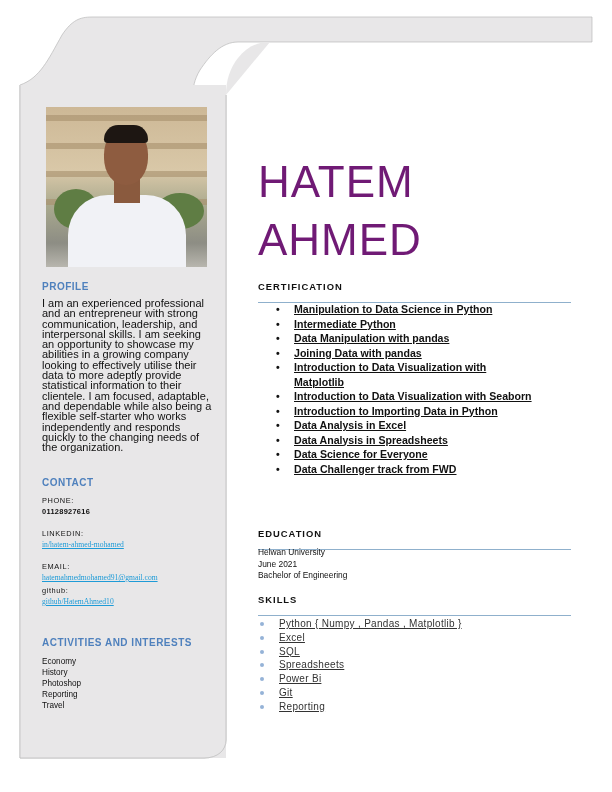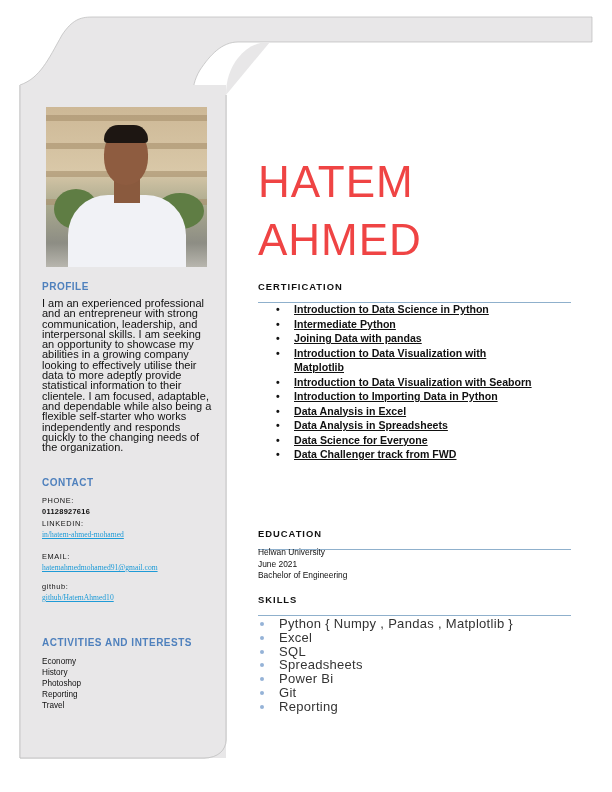--- a/index.html
+++ b/index.html
@@ -21,33 +21,33 @@
   .photo .hair { position: absolute; left: 58px; top: 18px; width: 44px; height: 18px; background: #1d1612; border-radius: 22px 22px 6px 6px; }
 
   .left { position: absolute; left: 42px; width: 172px; }
   .side-heading { color: #4f81bd; font-weight: bold; font-size: 10px; letter-spacing: .5px; }
   .profile-text { font-size: 11px; line-height: 10.3px; color: #111; }
   .contact-label { font-size: 7.4px; letter-spacing: .6px; color: #111; }
   .contact-value { font-size: 7.4px; color: #111; letter-spacing: .3px; }
   .contact-link { font-size: 7.6px; color: #1e9bd7; text-decoration: underline; font-family: Liberation Serif, serif; }
   .interest { font-size: 8.2px; line-height: 11px; color: #111; }
 
-  .name { position: absolute; left: 258px; font-size: 44px; line-height: 50px; letter-spacing: 1px; color: #ef4444; font-weight: normal; }
+  .name { position: absolute; left: 258px; font-size: 44px; line-height: 50px; letter-spacing: 1px; color: #701a75; font-weight: normal; }
 
   .sec-head { position: absolute; left: 258px; width: 313px; border-bottom: 1px solid #8fb0cc; font-weight: bold; font-size: 9.4px; letter-spacing: 1px; padding-bottom: 10px; color: #111; }
 
   .cert-list { position: absolute; left: 276px; top: 302px; width: 300px; list-style: none; }
   .cert-list li { position: relative; padding-left: 18px; font-size: 10.6px; line-height: 14.5px; font-weight: bold; }
   .cert-list li::before { content: "•"; position: absolute; left: 0; top: 0; font-weight: bold; }
   .cert-list a { color: #111; text-decoration: underline; }
 
   .edu { position: absolute; left: 258px; top: 547px; font-size: 8.4px; line-height: 11.6px; color: #111; }
 
   .skill-list { position: absolute; left: 260px; top: 617px; list-style: none; }
-  .skill-list li { position: relative; padding-left: 19px; font-size: 13px; line-height: 13.8px; color: #333; letter-spacing: .3px; }
+  .skill-list li { position: relative; padding-left: 19px; font-size: 10px; line-height: 13.8px; color: #333; letter-spacing: .3px; text-decoration: underline; }
   .skill-list li::before { content: ""; position: absolute; left: 0; top: 5px; width: 4px; height: 4px; border-radius: 50%; background: #95b3d7; }
 </style>
 </head>
 <body>
 
 <svg id="bg-shape" viewBox="0 0 612 792" xmlns="http://www.w3.org/2000/svg">
   <path d="M20 85 C 40 78, 48 60, 62 35 C 72 20, 80 17, 92 17 L 592 17 L 592 42 L 238 42 C 222 42, 210 55, 200 70 C 194 80, 193 88, 193 95 L 226 95 L 226 740 C 226 750, 218 758, 204 758 L 20 758 Z" fill="#e8e7e8" stroke="#b9b9b9" stroke-width="0.7"></path>
   <rect x="20" y="85" width="206" height="673" fill="#e8e7e8"></rect>
   <path d="M20 85 L 20 758 L 204 758 C 218 758, 226 750, 226 740 L 226 95" fill="none" stroke="#b9b9b9" stroke-width="0.7"></path>
   <path d="M226 95 C 226 80, 230 68, 238 58 C 246 48, 256 42, 270 42" fill="#e8e7e8" stroke="none"></path>
@@ -71,29 +71,29 @@
   <div class="side-heading">PROFILE</div>
   <p class="profile-text" style="margin-top:6px;">I am an experienced professional and an entrepreneur with strong communication, leadership, and interpersonal skills. I am seeking an opportunity to showcase my abilities in a growing company looking to effectively utilise their data to more adeptly provide statistical information to their clientele. I am focused, adaptable, and dependable while also being a flexible self-starter who works independently and responds quickly to the changing needs of the organization.</p>
 </div>
 
 <div class="left" style="top:477px;">
   <div class="side-heading">CONTACT</div>
   <div style="margin-top:8px;">
     <div class="contact-label">PHONE:</div>
     <div class="contact-value" style="margin-top:2px;font-weight:bold;">01128927616</div>
   </div>
-  <div style="margin-top:3px;">
+  <div style="margin-top:13px;">
     <div class="contact-label">LINKEDIN:</div>
     <a class="contact-link" style="display:block; margin-top:2px;">in/hatem-ahmed-mohamed</a>
   </div>
   <div style="margin-top:13px;">
     <div class="contact-label">EMAIL:</div>
     <a class="contact-link" style="display:block; margin-top:2px;">hatemahmedmohamed91@gmail.com</a>
   </div>
-  <div style="margin-top:10px;">
+  <div style="margin-top:4px;">
     <div class="contact-label">github:</div>
     <a class="contact-link" style="display:block; margin-top:2px;">github/HatemAhmed10</a>
   </div>
 </div>
 
 <div class="left" style="top:637px;">
   <div class="side-heading">ACTIVITIES AND INTERESTS</div>
   <div style="margin-top:8px;">
     <div class="interest">Economy</div>
     <div class="interest">History</div>
@@ -101,22 +101,23 @@
     <div class="interest">Reporting</div>
     <div class="interest">Travel</div>
   </div>
 </div>
 
 <div class="name" style="top:157px;">HATEM</div>
 <div class="name" style="top:215px;">AHMED</div>
 
 <div class="sec-head" style="top:281px;">CERTIFICATION</div>
 <ul class="cert-list">
-  <li><a>Introduction to Data Science in Python</a></li>
+  <li><a>Manipulation to Data Science in Python</a></li>
   <li><a>Intermediate Python</a></li>
+  <li><a>Data Manipulation with pandas</a></li>
   <li><a>Joining Data with pandas</a></li>
   <li style="width:260px;"><a>Introduction to Data Visualization with Matplotlib</a></li>
   <li><a>Introduction to Data Visualization with Seaborn</a></li>
   <li><a>Introduction to Importing Data in Python</a></li>
   <li><a>Data Analysis in Excel</a></li>
   <li><a>Data Analysis in Spreadsheets</a></li>
   <li><a>Data Science for Everyone</a></li>
   <li><a>Data Challenger track from FWD</a></li>
 </ul>
 

